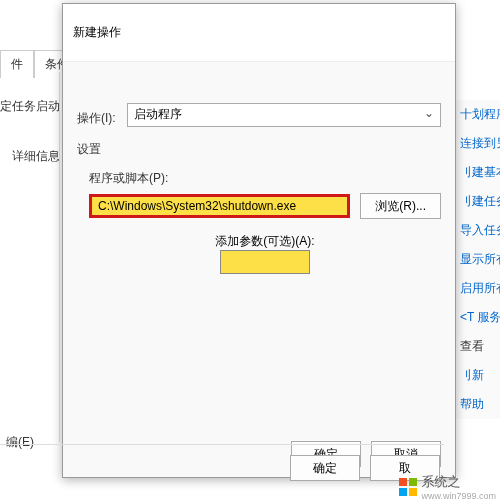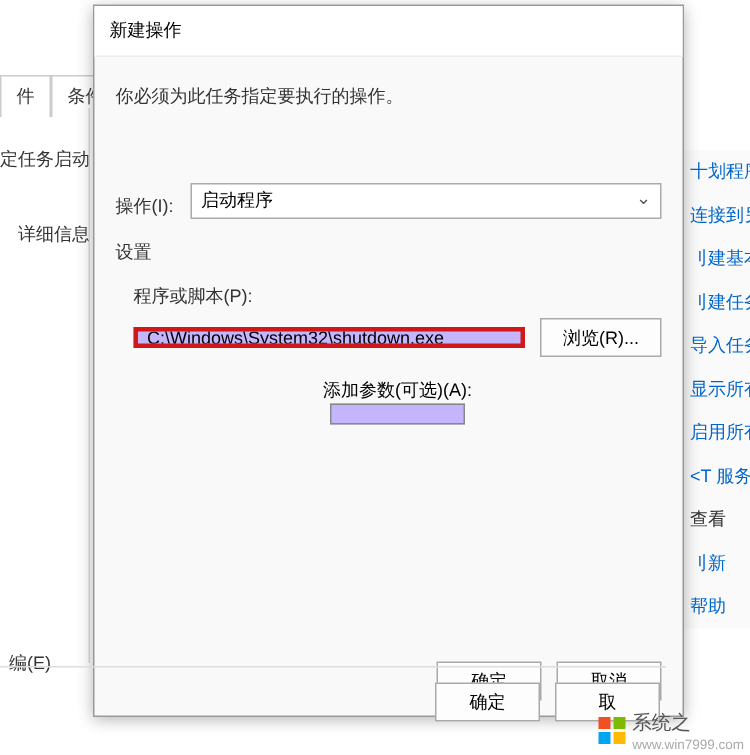--- a/index.html
+++ b/index.html
@@ -46,21 +46,21 @@
     .dialog {
       position: absolute;
       left: 62px; top: 3px;
       width: 394px;
       height: 475px;
       background: #f9f9f9;
       border: 1px solid #999;
       box-shadow: 0 2px 10px rgba(0,0,0,0.3);
     }
     .dialog-title {
-      padding: 8px 10px;
+      padding: 20px 10px;
       font-size: 12px;
       color: #000;
       background: #fff;
       border-bottom: 1px solid #eee;
     }
     .dialog-body {
       padding: 10px 14px;
     }
     .instruction {
       margin: 8px 0 18px 0;
@@ -101,23 +101,23 @@
       margin-bottom: 6px;
       color: #333;
     }
     .input-row {
       display: flex;
       align-items: center;
       gap: 10px;
       margin-bottom: 14px;
     }
     .text-input {
-      height: 14px;
+      height: 24px;
       border: 1px solid #888;
-      background: #c4b5fd;
+      background: #fde047;
       padding: 2px 6px;
       font-size: 12px;
     }
     .text-input.main {
       flex: 1;
       border: 3px solid #d01818;
     }
     .text-input.small { width: 90px; }
     .btn {
       height: 26px;
@@ -209,21 +209,20 @@
   <div class="right-item">启用所有</div>
   <div class="right-item">&lt;T 服务</div>
   <div class="right-item dark">查看</div>
   <div class="right-item">刂新</div>
   <div class="right-item">帮助</div>
 </div>
 
 <div class="dialog">
   <div class="dialog-title">新建操作</div>
   <div class="dialog-body">
-    <p class="instruction">你必须为此任务指定要执行的操作。</p>
     <div class="row">
       <label>操作(I):</label>
       <div class="select">启动程序</div>
     </div>
     <p class="section-label">设置</p>
     <div class="indent">
       <p class="field-label">程序或脚本(P):</p>
       <div class="input-row">
         <input class="text-input main" value="C:\Windows\System32\shutdown.exe" style="">
         <button class="btn">浏览(R)...</button>

